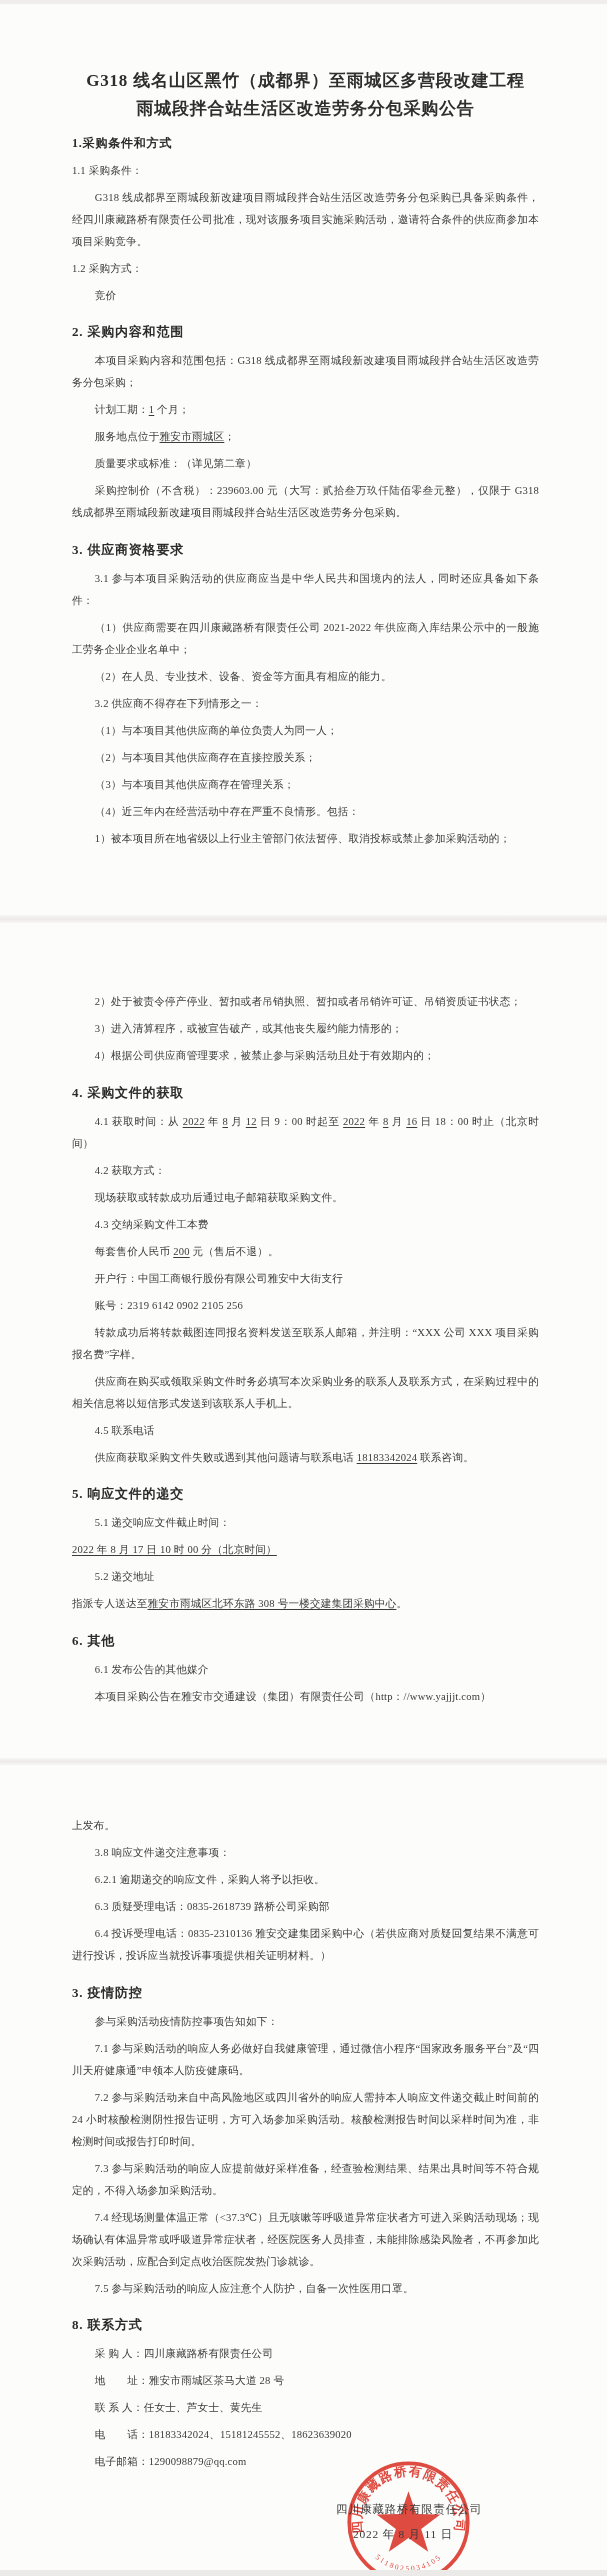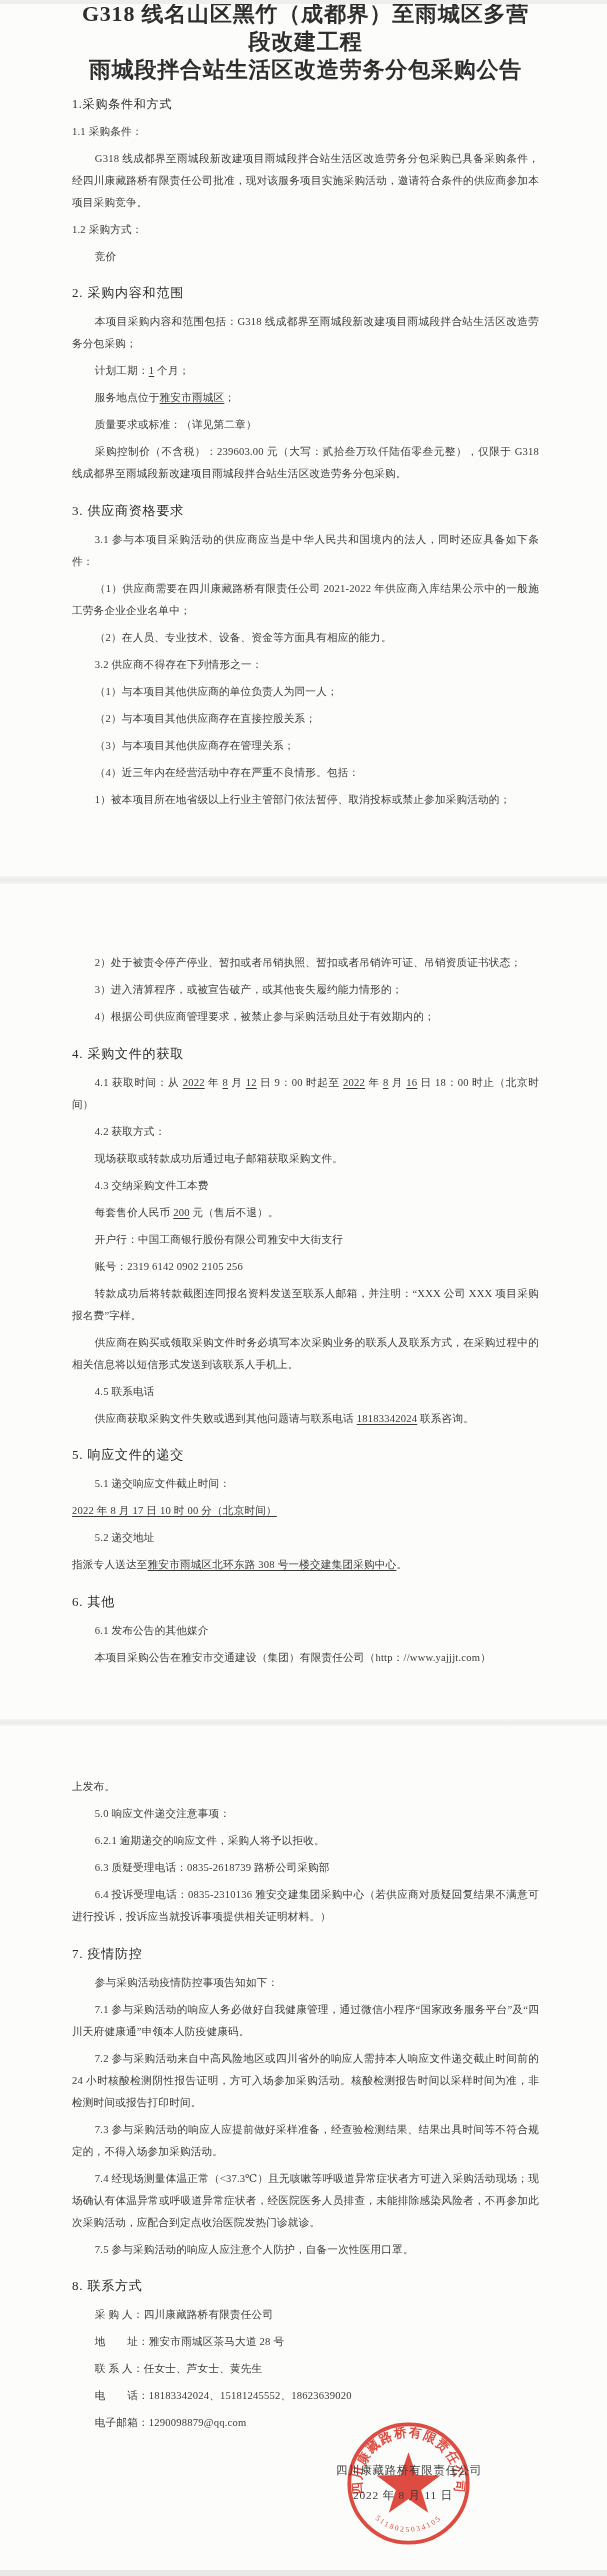--- a/index.html
+++ b/index.html
@@ -6,23 +6,23 @@
   body{
     width:607px;height:2576px;overflow:hidden;position:relative;
     background:#fcfcfb;
     font-family:"Liberation Serif","DejaVu Serif",serif;
     color:#3b3b3b;
   }
   .edge{position:absolute;left:0;right:0;}
   .edge-top{top:0;height:3.8px;background:#efeeec;}
   .edge-bottom{bottom:0;height:6px;background:#eceae8;}
   .page{padding:0 68px 0 72px;}
-  .title{text-align:center;font-weight:bold;font-size:22px;
+  .title{padding-top:67px;text-align:center;font-weight:bold;font-size:17px;
          line-height:28px;color:#2e2e2e;letter-spacing:0.8px;}
-  h2.h{font-size:13px;font-weight:normal;color:#2c2c2c;margin:16.7px 0 9px;letter-spacing:0.8px;}
+  h2.h{font-size:13px;font-weight:bold;color:#2c2c2c;margin:16.7px 0 9px;letter-spacing:0.8px;}
   h2.h1s{font-size:12px;margin:12px 0 7.6px;}
   p.b{font-size:10.6px;line-height:22px;margin:5px 0;text-indent:2.15em;
       letter-spacing:0.2px;text-align:justify;}
   p.ni{text-indent:0;}
   .u{text-decoration:underline;text-underline-offset:2.3px;}
   .gap{position:relative;width:100%;}
   .gap1{height:131px;}
   .gap2{height:97px;}
   .band{position:absolute;left:-72px;right:-68px;top:46%;height:7.6px;
         background:linear-gradient(#f6f5f3,#e9e7e4,#f6f5f3);opacity:.8;}
@@ -98,26 +98,26 @@
 
   <h2 class="h">6. 其他</h2>
   <p class="b">6.1 发布公告的其他媒介</p>
   <p class="b">本项目采购公告在雅安市交通建设（集团）有限责任公司（http：//www.yajjjt.com）</p>
 
   <div class="gap gap2">
     <div class="band"></div>
   </div>
 
   <p class="b ni">上发布。</p>
-  <p class="b">5.0 响应文件递交注意事项：</p>
+  <p class="b">3.8 响应文件递交注意事项：</p>
   <p class="b">6.2.1 逾期递交的响应文件，采购人将予以拒收。</p>
   <p class="b">6.3 质疑受理电话：0835-2618739 路桥公司采购部</p>
   <p class="b">6.4 投诉受理电话：0835-2310136 雅安交建集团采购中心（若供应商对质疑回复结果不满意可进行投诉，投诉应当就投诉事项提供相关证明材料。）</p>
 
-  <h2 class="h">7. 疫情防控</h2>
+  <h2 class="h">3. 疫情防控</h2>
   <p class="b">参与采购活动疫情防控事项告知如下：</p>
   <p class="b">7.1 参与采购活动的响应人务必做好自我健康管理，通过微信小程序“国家政务服务平台”及“四川天府健康通”申领本人防疫健康码。</p>
   <p class="b">7.2 参与采购活动来自中高风险地区或四川省外的响应人需持本人响应文件递交截止时间前的 24 小时核酸检测阴性报告证明，方可入场参加采购活动。核酸检测报告时间以采样时间为准，非检测时间或报告打印时间。</p>
   <p class="b">7.3 参与采购活动的响应人应提前做好采样准备，经查验检测结果、结果出具时间等不符合规定的，不得入场参加采购活动。</p>
   <p class="b">7.4 经现场测量体温正常（&lt;37.3℃）且无咳嗽等呼吸道异常症状者方可进入采购活动现场；现场确认有体温异常或呼吸道异常症状者，经医院医务人员排查，未能排除感染风险者，不再参加此次采购活动，应配合到定点收治医院发热门诊就诊。</p>
   <p class="b">7.5 参与采购活动的响应人应注意个人防护，自备一次性医用口罩。</p>
 
   <h2 class="h">8. 联系方式</h2>
   <p class="b">采 购 人：四川康藏路桥有限责任公司</p>
   <p class="b">地　　址：雅安市雨城区茶马大道 28 号</p>

